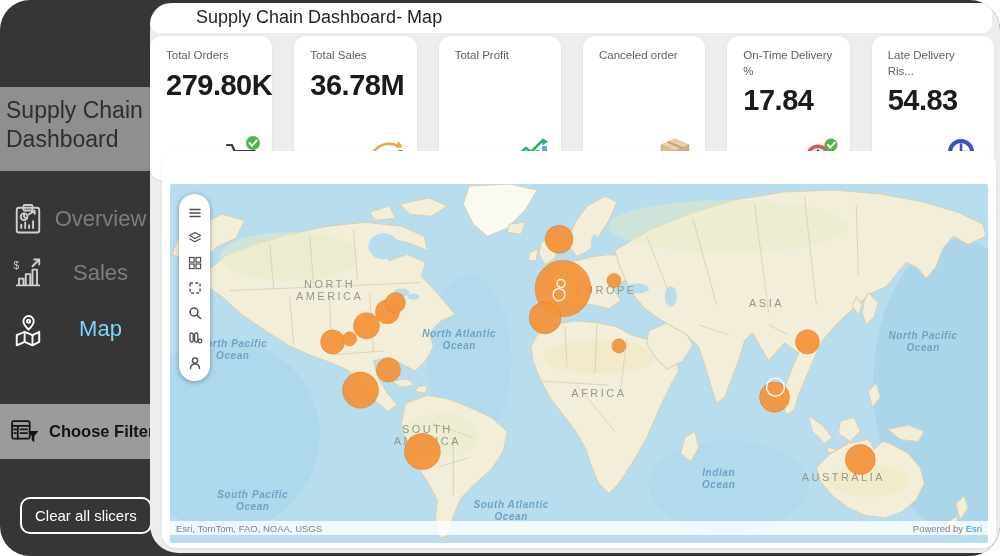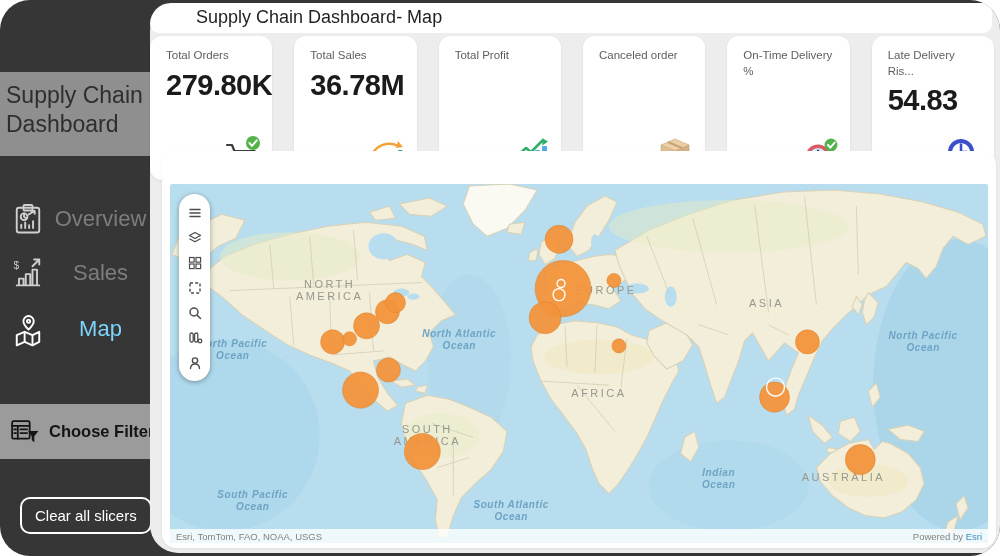--- a/index.html
+++ b/index.html
@@ -1,21 +1,21 @@
 <!DOCTYPE html>
 <html><head>
 <meta charset="utf-8">
 <style>
   html,body{margin:0;padding:0;background:#fff;width:1000px;height:556px;overflow:hidden;
     font-family:"Liberation Sans",sans-serif;-webkit-font-smoothing:antialiased;}
   .window{position:absolute;inset:0;background:#363636;border-radius:30px;overflow:hidden;}
 
   
   .sidebar{position:absolute;left:0;top:0;width:155px;height:100%;}
-  .sb-title{position:absolute;left:0;top:72px;width:155px;height:84px;background:#8F8F8F;
+  .sb-title{position:absolute;left:0;top:87px;width:155px;height:84px;background:#8F8F8F;
     color:#2e2e2e;font-size:23px;line-height:1.27;padding:9px 0 0 6px;box-sizing:border-box;}
   .nav-item{position:absolute;left:0;width:155px;height:46px;display:flex;align-items:center;
     padding-left:10px;box-sizing:border-box;cursor:pointer;color:#7d7d7d;}
   .nav-item .nav-ic{width:36px;height:36px;color:#cfcfcf;flex:0 0 auto;}
   .nav-item .nav-label{flex:1;text-align:center;font-size:22px;}
   .nav-item.active{color:#7dd3fc;}
   .nav-item.active .nav-ic{color:#ffffff;}
   #nav-overview{top:196px;} #nav-sales{top:250px;} #nav-map{top:306px;}
   .filter-band{position:absolute;left:0;top:404px;width:155px;height:55px;background:#9B9B9B;
     display:flex;align-items:center;padding-left:8px;box-sizing:border-box;cursor:pointer;color:#141414;}
@@ -45,21 +45,21 @@
     border-radius:14px;box-shadow:0 1px 3px rgba(0,0,0,.07);}
   .map-title{padding:9px 0 0 12px;font-size:15.5px;color:#2b2b2b;}
   .map-area{position:absolute;left:8px;right:8px;top:33px;bottom:5px;overflow:hidden;
     background:#B7DDEE;border-radius:3px;}
   svg.world{position:absolute;inset:0;width:100%;height:100%;display:block;}
   .map-toolbar{position:absolute;left:9px;top:10px;width:31px;background:#fff;border-radius:16px;
     box-shadow:0 1px 5px rgba(0,0,0,.35);padding:6px 0;display:flex;flex-direction:column;align-items:center;}
   .tool-btn{width:31px;height:25px;display:flex;align-items:center;justify-content:center;
     color:#4c4c4c;cursor:pointer;}
   .tool-btn svg{width:16px;height:16px;}
-  .attrib-bar{position:absolute;left:0;right:0;bottom:0;height:14px;background:rgba(255,255,255,.78);
+  .attrib-bar{position:absolute;left:0;right:0;bottom:8px;height:14px;background:rgba(255,255,255,.78);
     font-size:9.5px;color:#828282;display:flex;justify-content:space-between;align-items:center;padding:0 6px;}
   .esri-link{color:#3F8FC2;cursor:pointer;}
 
   .ml-continent{fill:#96988f;font-size:11px;letter-spacing:2.5px;text-anchor:middle;
     font-family:"Liberation Sans",sans-serif;}
   .ml-ocean{fill:#6ea3c4;font-size:10px;font-style:italic;font-weight:bold;letter-spacing:.6px;
     text-anchor:middle;font-family:"Liberation Sans",sans-serif;}
 </style>
 </head>
 <body>
@@ -169,20 +169,21 @@
           <polygon points="8,11 22,17 22,33 8,27" fill="#ddbd92" stroke="#d0ab7c" stroke-width="0.6"></polygon>
           <polygon points="36,11 22,17 22,33 36,27" fill="#d2b083" stroke="#c6a273" stroke-width="0.6"></polygon>
           <path d="M15 8l14 6" stroke="#c9a472" stroke-width="2"></path>
           <circle cx="33" cy="31" r="4.5" fill="#f09cab"></circle>
           <path d="M31 29l4 4M35 29l-4 4" stroke="#fff" stroke-width="1.4" stroke-linecap="round"></path>
         </svg>
       </div>
 
       <div class="card">
         <div class="card-label">On-Time Delivery %</div>
+        <div class="card-value">17.84</div>
         <svg class="card-icon" viewBox="0 0 44 40">
           <circle cx="20" cy="23" r="12.5" fill="#d85a63"></circle>
           <circle cx="20" cy="23" r="9" fill="#d6ebf7"></circle>
           <path d="M20 23v-6.5M20 23l5.5 2" stroke="#33475b" stroke-width="2.2" stroke-linecap="round"></path>
           <circle cx="33" cy="11" r="6.5" fill="#53b24a"></circle>
           <path d="M30 11l2.3 2.6 4.4-5" stroke="#fff" stroke-width="2" fill="none" stroke-linecap="round"></path>
         </svg>
       </div>
 
       <div class="card">

